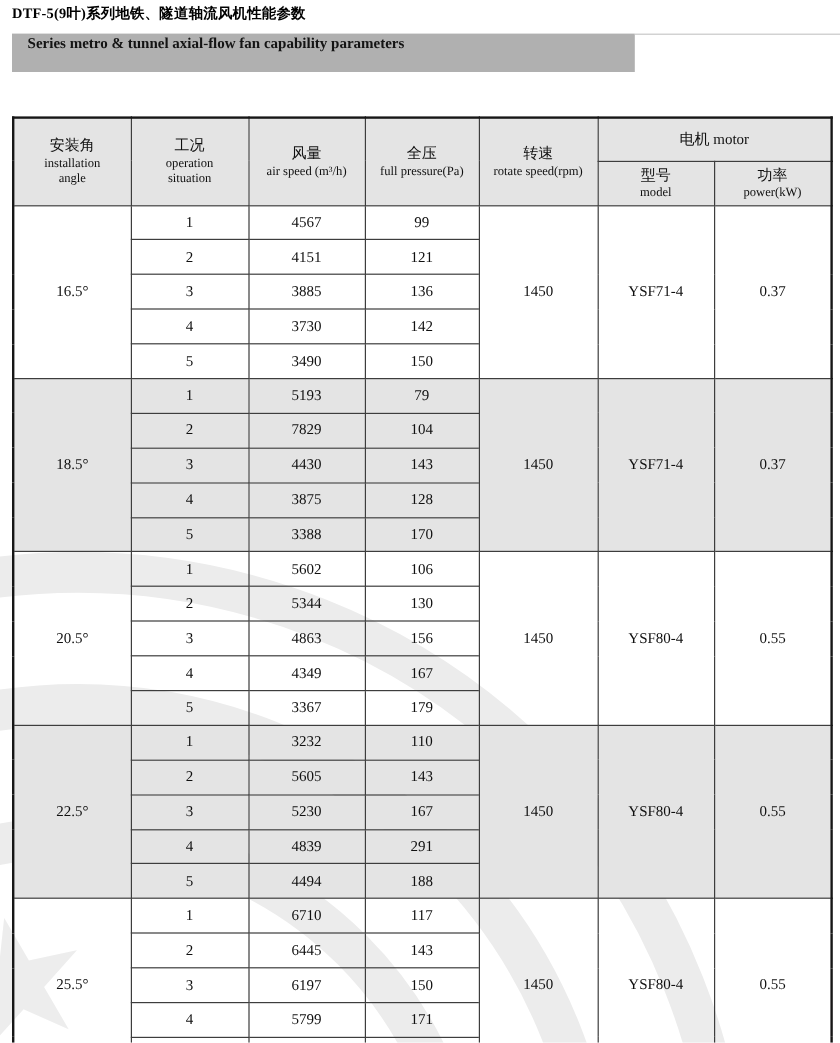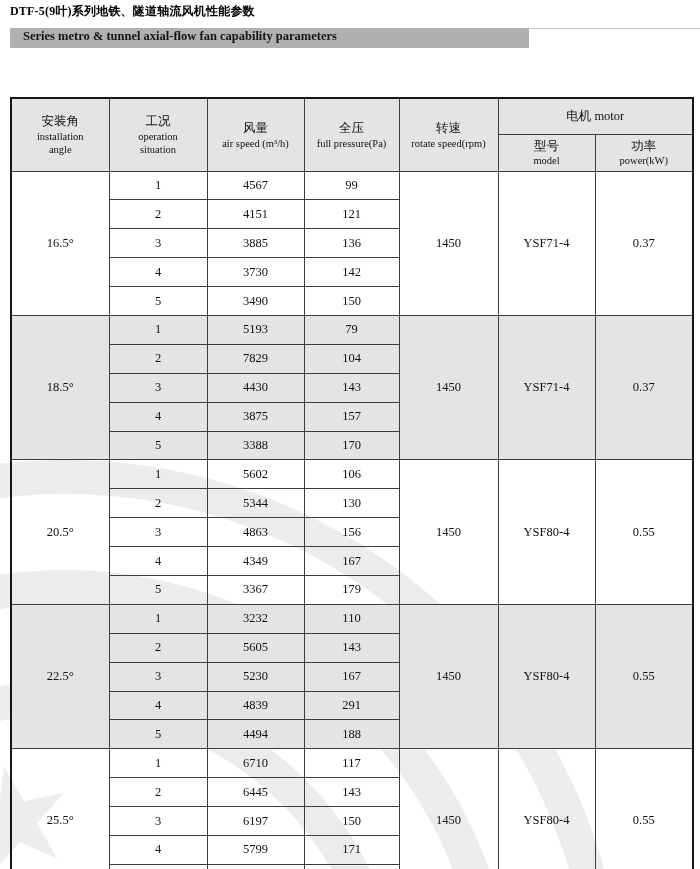--- a/index.html
+++ b/index.html
@@ -21,21 +21,21 @@
     font-family:"DejaVu Sans",sans-serif;
   }
 
   
   .doc-title {
     position:absolute; left:10px; top:3px; z-index:2;
     font-size:12px; font-weight:bold; color:#000; letter-spacing:0.2px;
     white-space:nowrap;
   }
   .subtitle-bar {
-    position:absolute; left:10px; top:28px; width:519px; height:20px;
+    position:absolute; left:10px; top:28px; width:519px; height:32px;
     background:#b0b0b0; z-index:2;
   }
   .subtitle-text {
     font-size:12.5px; font-weight:bold; color:#141414;
     line-height:16px; padding-left:13px; white-space:nowrap;
   }
   .subtitle-rule {
     position:absolute; left:529px; top:28px; width:171px; height:1px;
     background:#c8c8c8; z-index:2;
   }
@@ -174,21 +174,21 @@
         <td>104</td>
       </tr>
       <tr>
         <td>3</td>
         <td>4430</td>
         <td>143</td>
       </tr>
       <tr>
         <td>4</td>
         <td>3875</td>
-        <td>157</td>
+        <td>128</td>
       </tr>
       <tr>
         <td>5</td>
         <td>3388</td>
         <td>170</td>
       </tr>
     </tbody>
 
     <tbody>
       <tr>

